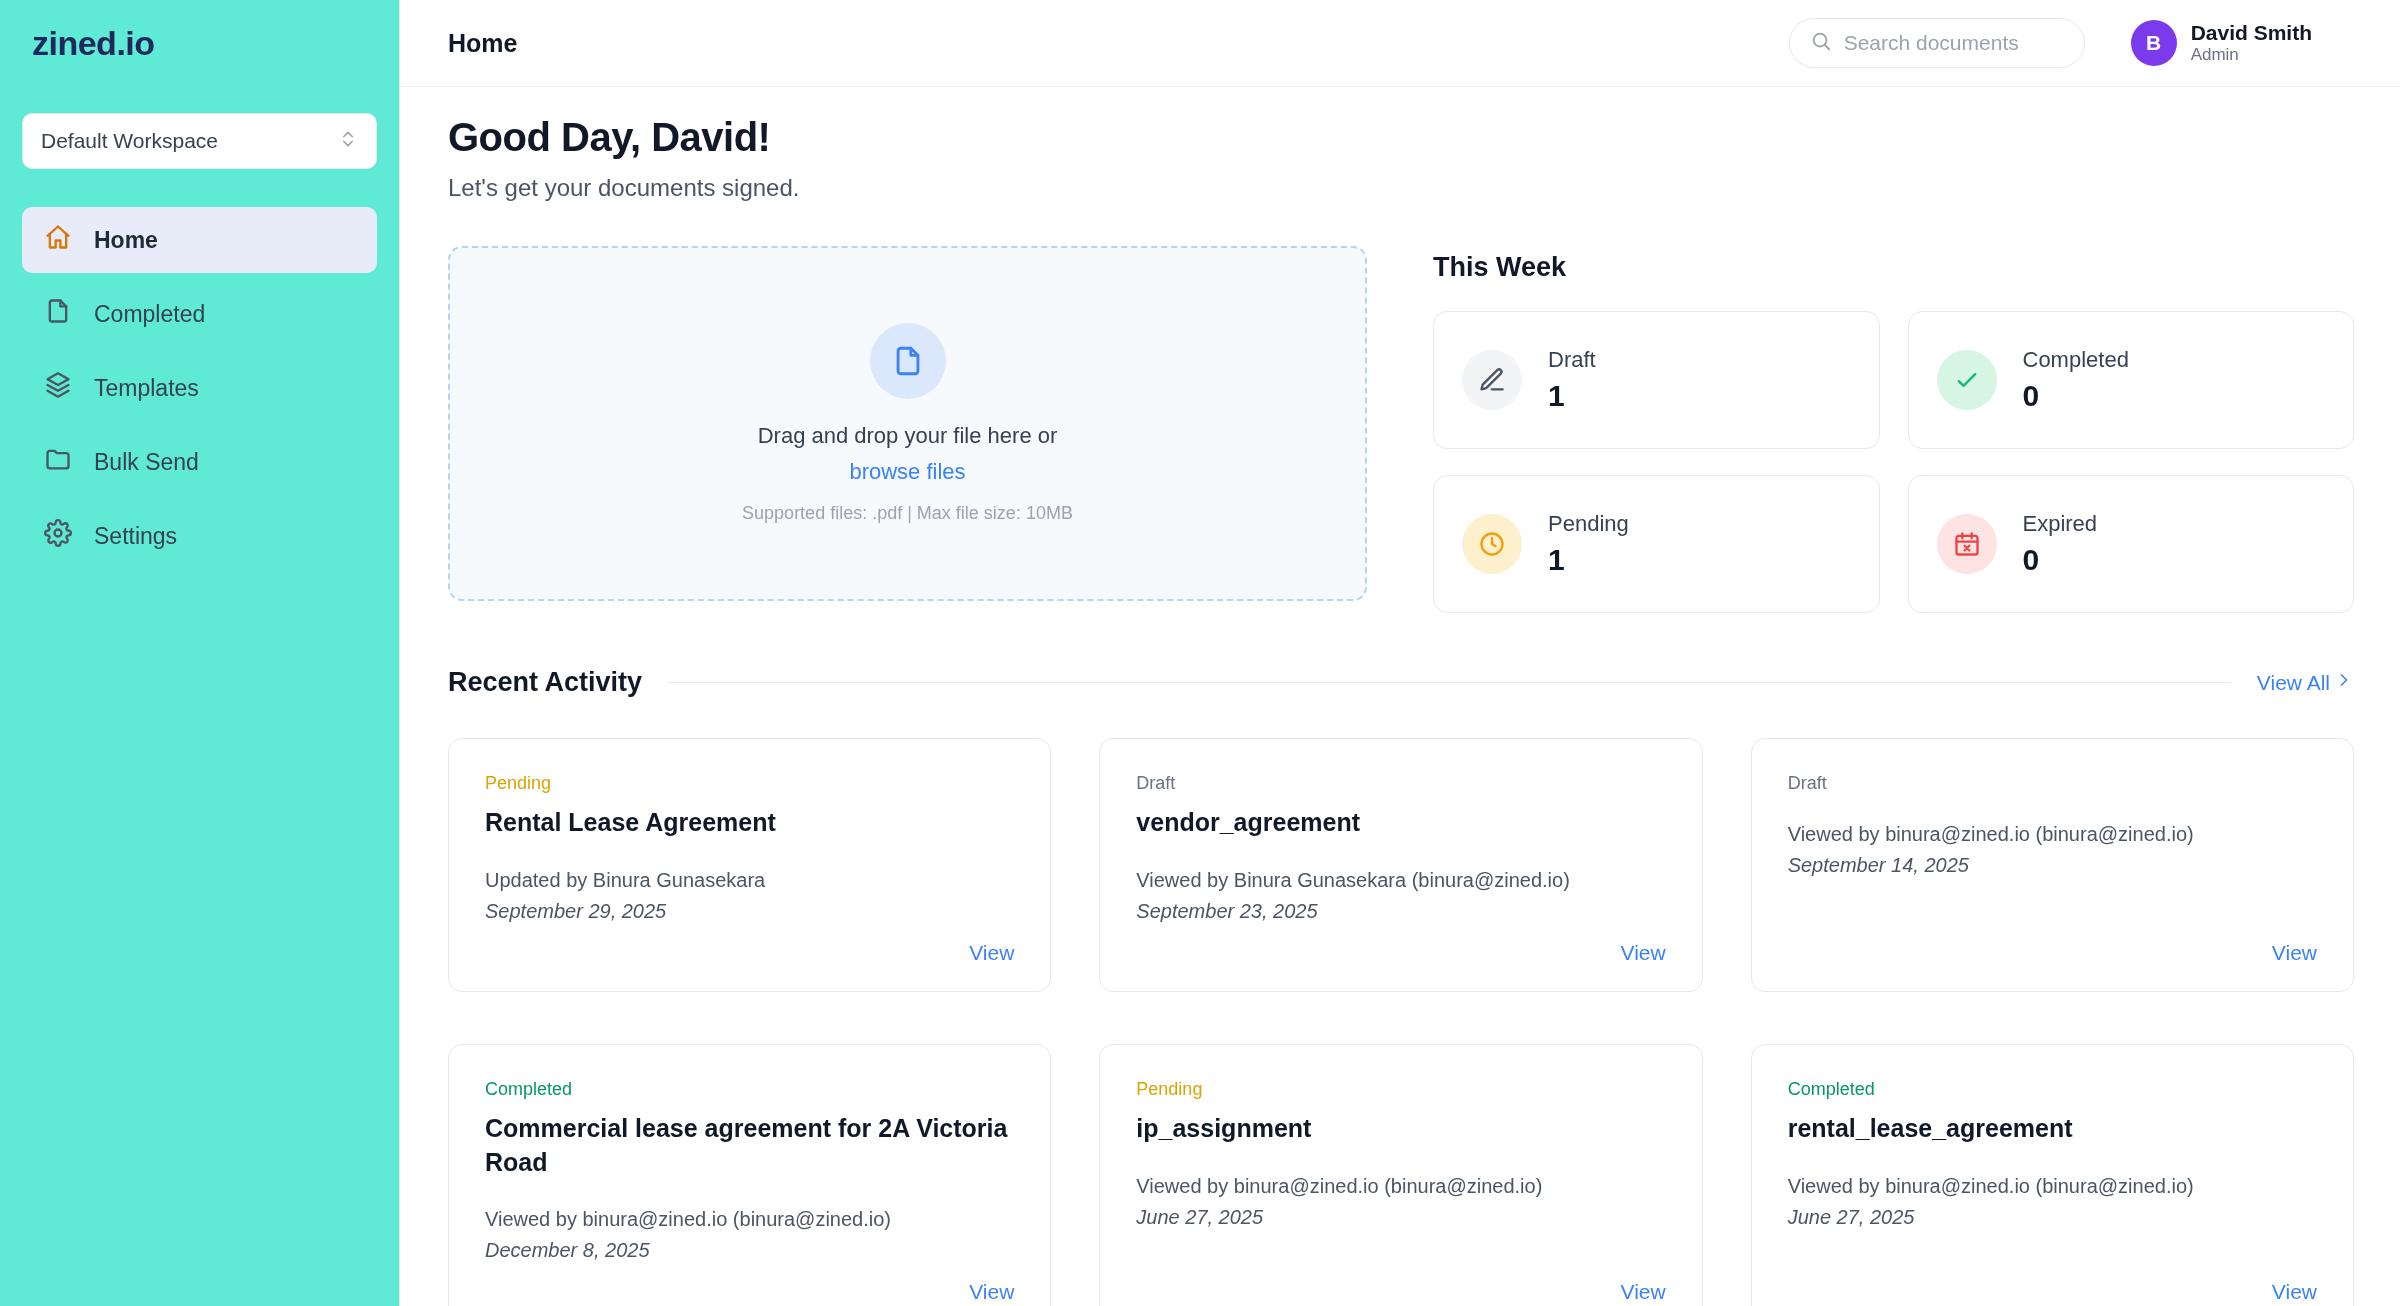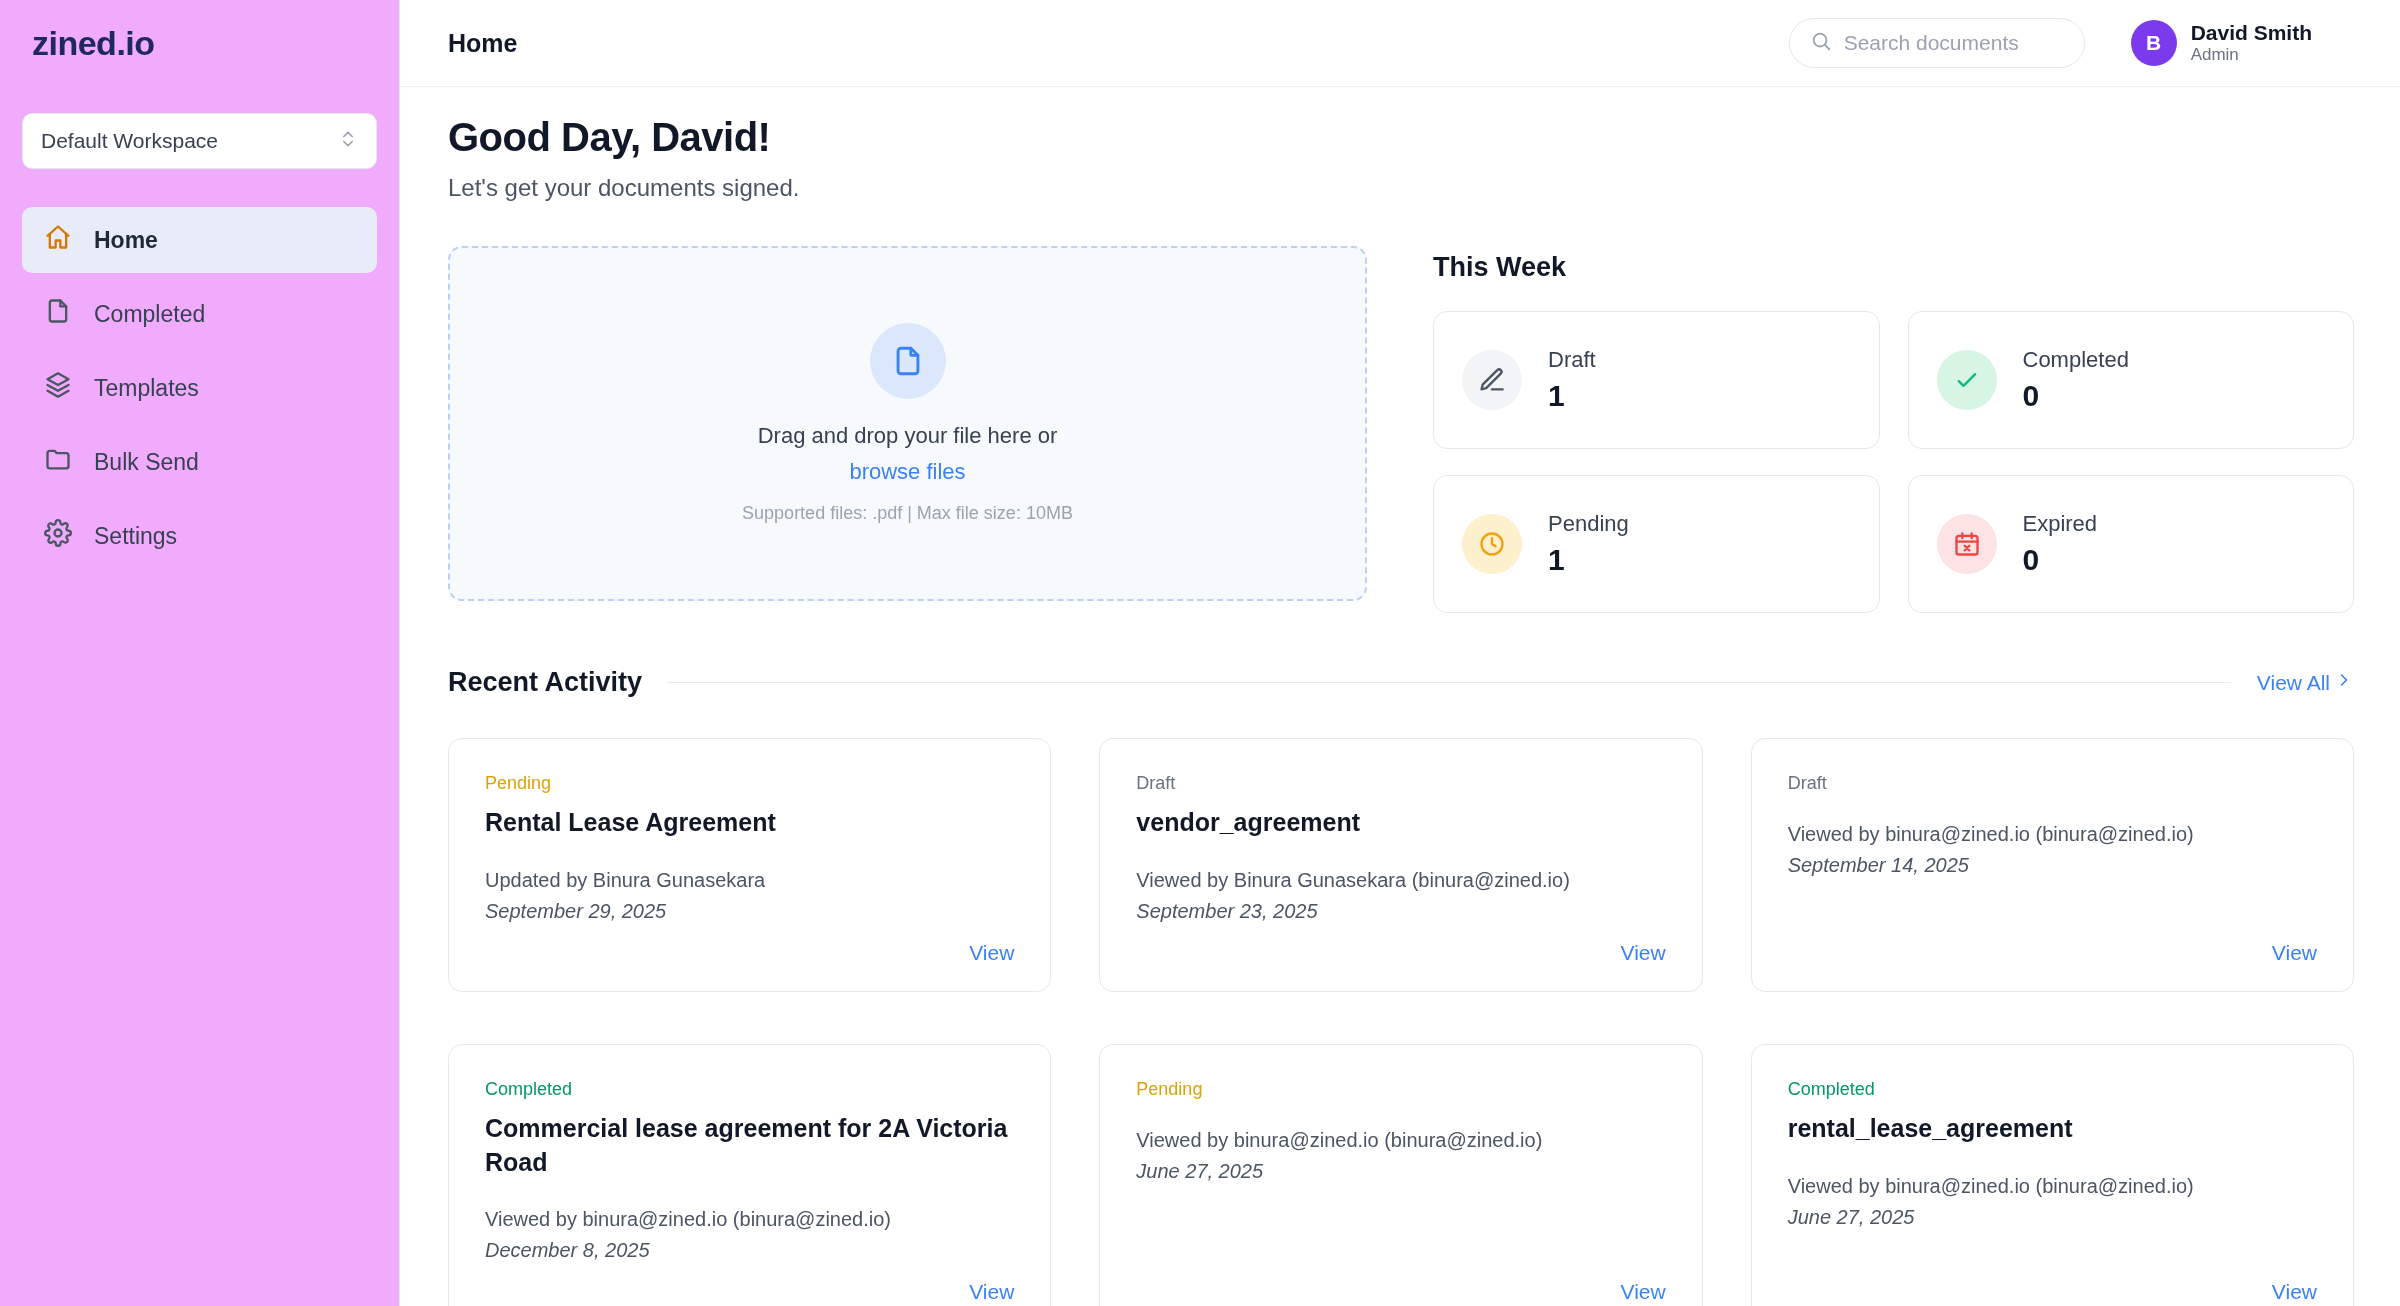--- a/index.html
+++ b/index.html
@@ -4,21 +4,21 @@
 <style>
   * { margin:0; padding:0; box-sizing:border-box; }
   html,body { width:2400px; height:1306px; }
   body {
     font-family:"Liberation Sans", sans-serif;
     background:#ffffff; color:#111827; overflow:hidden;
   }
   .app { display:flex; width:2400px; height:1306px; }
 
   
-  .sidebar { width:400px; flex-shrink:0; border-right:1px solid #e5e7eb; background:#f0abfc; }
+  .sidebar { width:400px; flex-shrink:0; border-right:1px solid #e5e7eb; background:#5eead4; }
   .logo { height:87px; display:flex; align-items:center; padding:0 32px; font-size:34px; font-weight:800; color:#20295c; letter-spacing:-0.5px; }
   .workspace { margin:26px 22px 0; height:56px; border:1px solid #e5e7eb; border-radius:10px;
     display:flex; align-items:center; justify-content:space-between; padding:0 18px;
     font-size:21px; color:#374151; cursor:pointer; background:#fff; }
   .workspace svg { color:#9ca3af; }
   .nav { margin:38px 22px 0; display:flex; flex-direction:column; gap:8px; }
   .nav-item { height:66px; border-radius:10px; display:flex; align-items:center; gap:22px;
     padding:0 22px; font-size:23px; color:#374151; font-weight:500; cursor:pointer; }
   .nav-item svg { color:#4b5563; flex-shrink:0; }
   .nav-item.active { background:#e7ecf8; color:#1f2937; font-weight:700; }
@@ -309,20 +309,21 @@
             <div class="doc-meta">Viewed by binura@zined.io (binura@zined.io)</div>
             <div class="doc-date">December 8, 2025</div>
           </div>
           <div class="doc-foot">
             <span class="view-link">View</span>
           </div>
         </div>
 
         <div class="doc-card">
           <div class="doc-status st-pending">Pending</div>
+          <div class="doc-title">ip_assignment</div>
           <div class="doc-body">
             <div class="doc-meta">Viewed by binura@zined.io (binura@zined.io)</div>
             <div class="doc-date">June 27, 2025</div>
           </div>
           <div class="doc-foot">
             <span class="view-link">View</span>
           </div>
         </div>
 
         <div class="doc-card">

